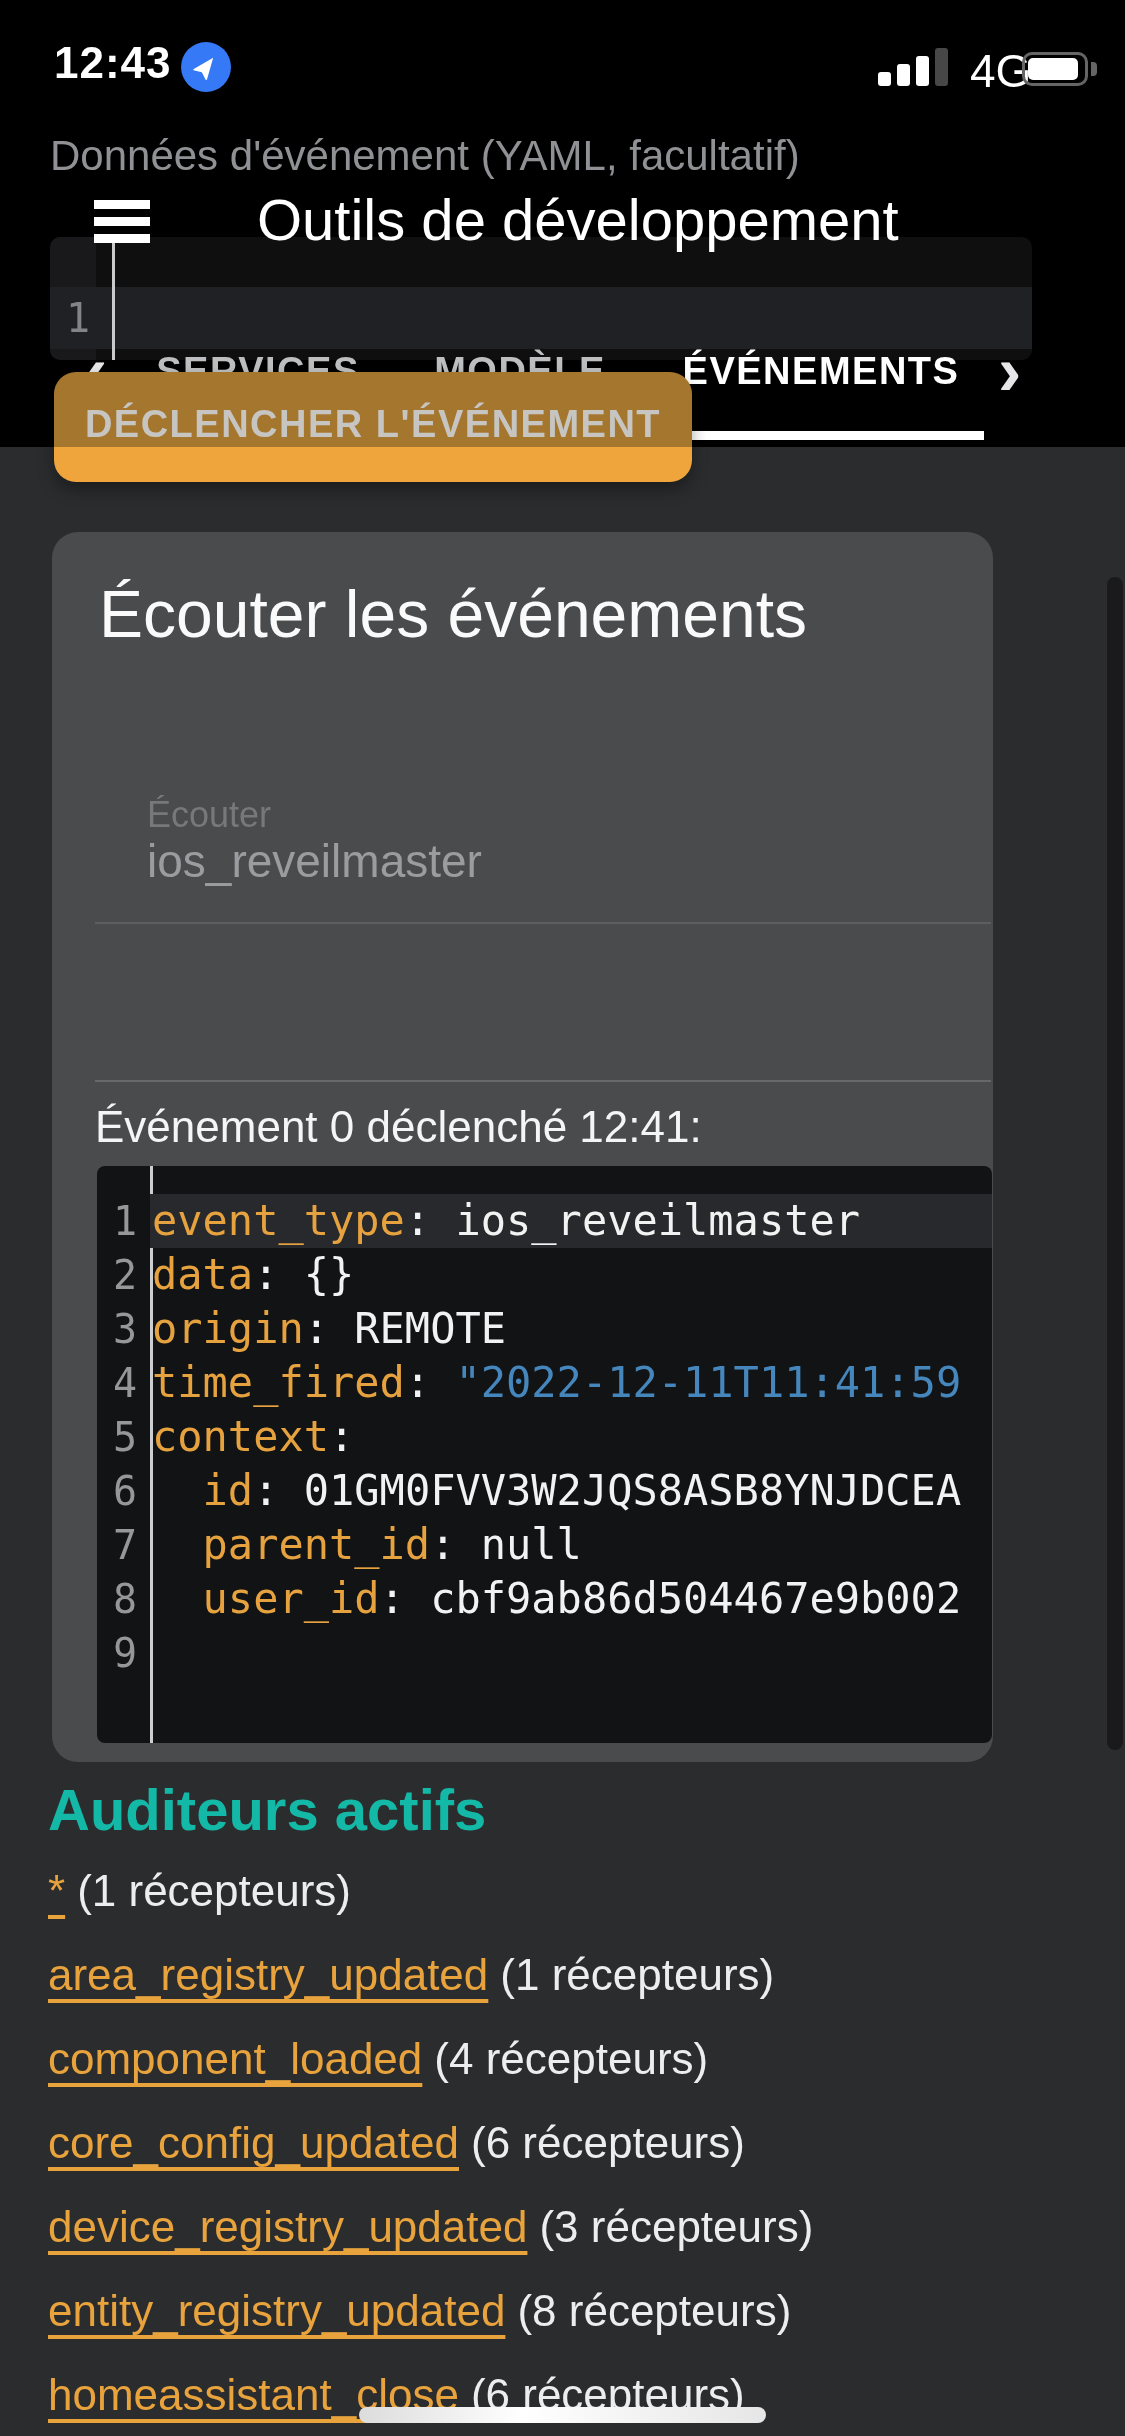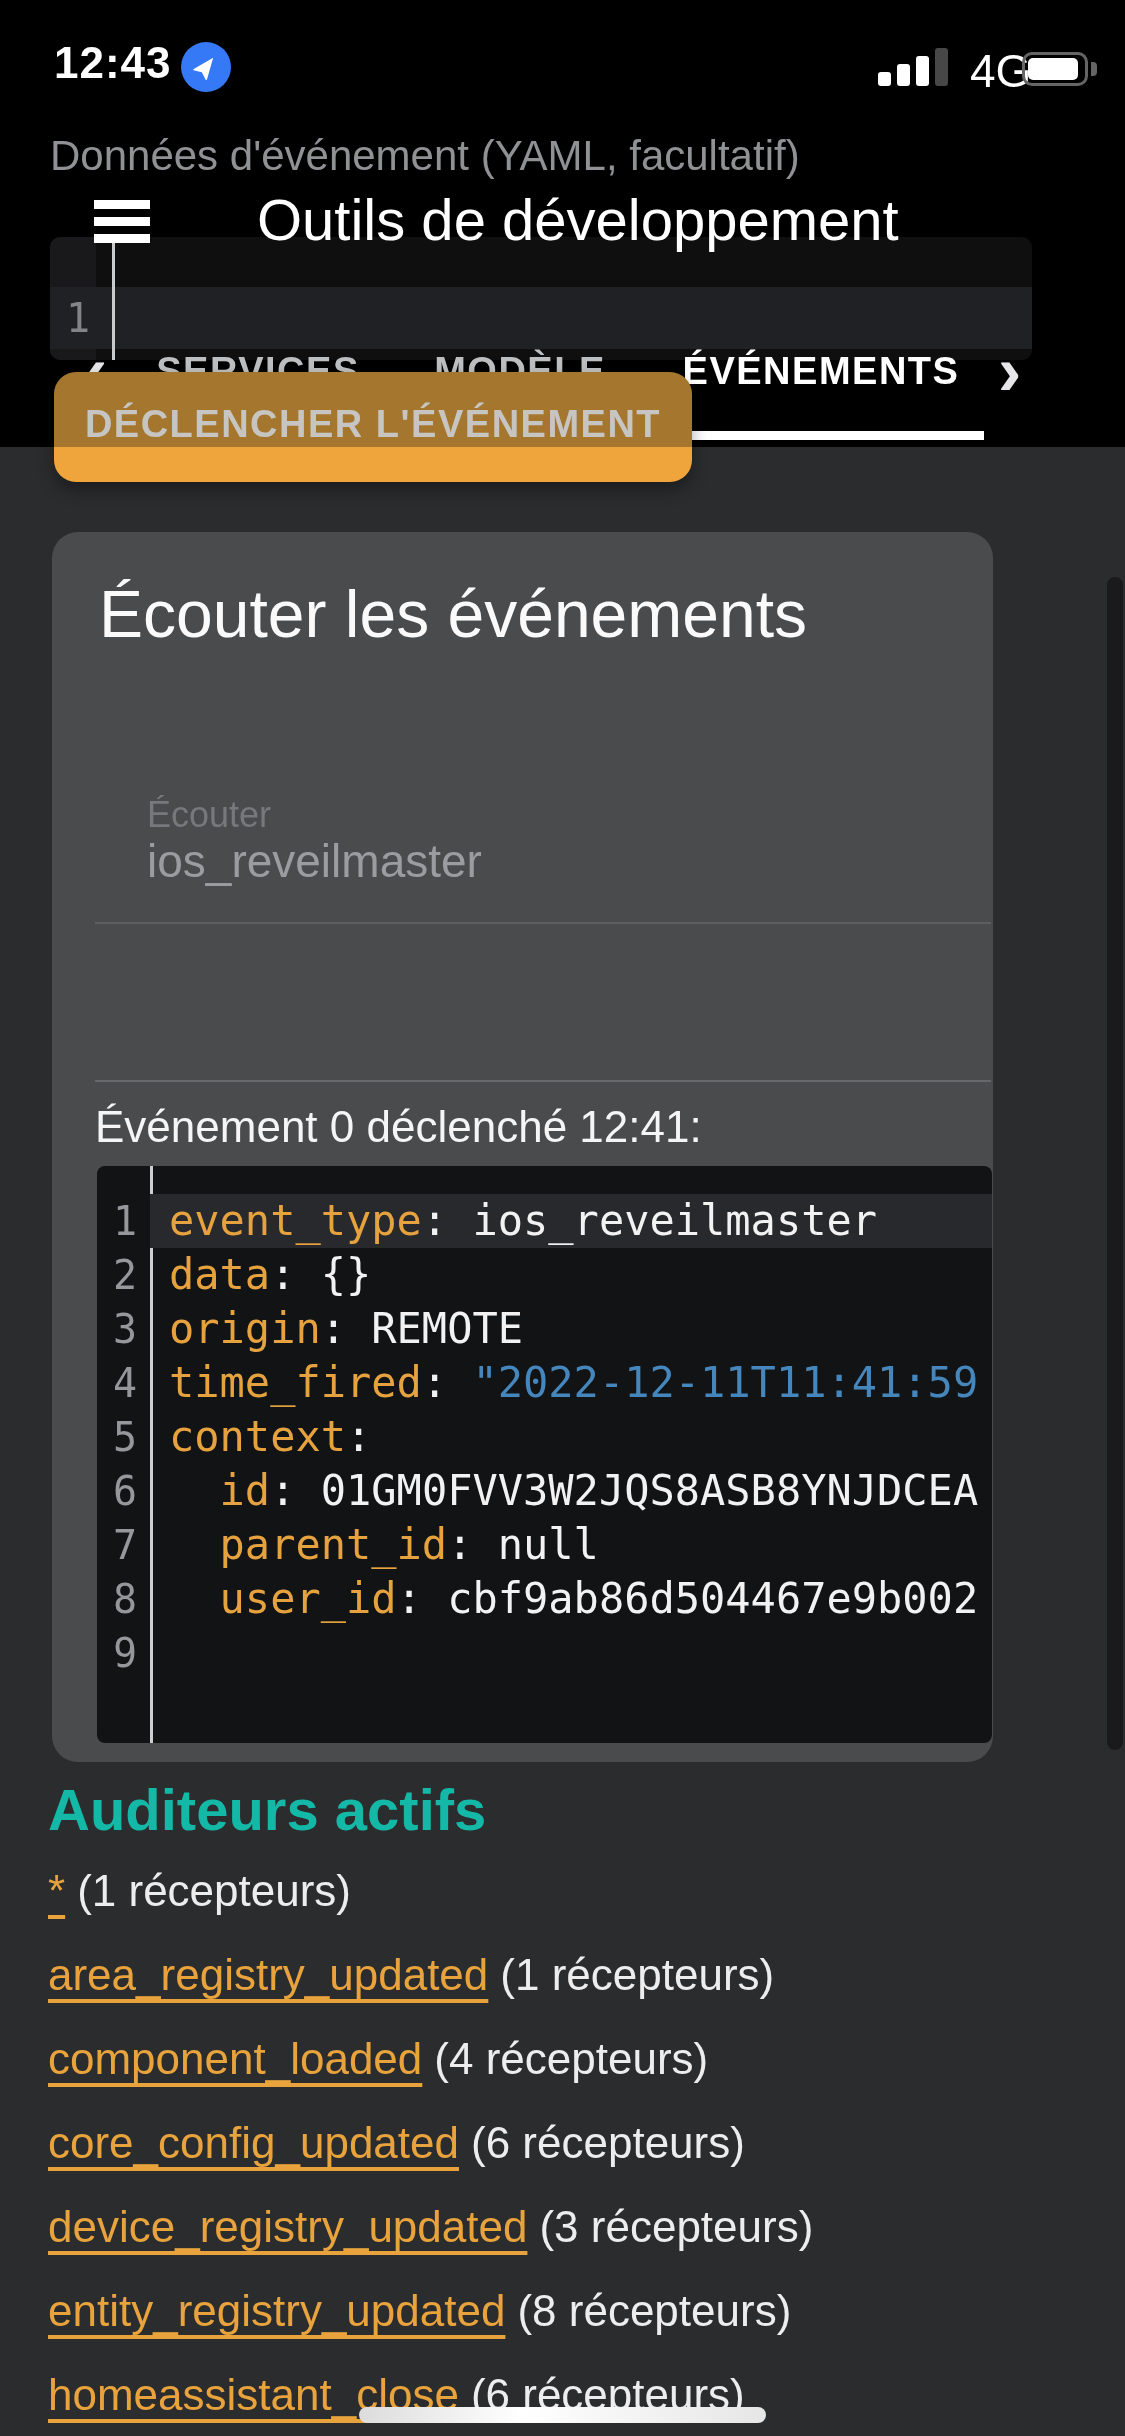--- a/index.html
+++ b/index.html
@@ -64,21 +64,21 @@
   .input-value { position:absolute; left:95px; top:302px; font-size:46px; color:#9b9c9f; }
   .input-line { position:absolute; left:43px; top:390px; width:896px; height:2px; background:#5d5e60; }
   .stop-btn { position:absolute; left:74px; top:428px; font-size:36px; font-weight:700; letter-spacing:2px; color:#e8a33d; cursor:pointer; }
   .card-divider { position:absolute; left:43px; top:548px; width:896px; height:2px; background:#67686b; }
   .event-header { position:absolute; left:43px; top:570px; font-size:44px; color:#f5f5f6; }
 
   .code-block { position:absolute; left:45px; top:634px; width:895px; height:577px; background:#121315; border-radius:8px; overflow:hidden; padding-top:28px; }
   .code-block .gutter-sep { position:absolute; left:53px; top:0; width:3px; height:577px; background:#cdced1; }
   .crow { position:relative; height:54px; display:flex; white-space:pre; overflow:hidden; }
   .crow .ln { flex:0 0 53px; text-align:right; padding-right:13px; font-family:"DejaVu Sans Mono", monospace; font-size:40px; line-height:54px; color:#96979a; }
-  .crow .ct { flex:1; padding-left:19px; font-family:"DejaVu Sans Mono", monospace; font-size:42px; line-height:54px; color:#f2f2f3; overflow:hidden; }
+  .crow .ct { flex:1; padding-left:2px; font-family:"DejaVu Sans Mono", monospace; font-size:42px; line-height:54px; color:#f2f2f3; overflow:hidden; }
   .crow.active .ct { background:#28292c; }
   .yk { color:#e6a23e; }
   .yv-plain { color:#f2f2f3; }
   .yv-string { color:#4587bd; }
 
   
   .listeners-title { position:absolute; left:48px; top:1776px; font-size:58px; font-weight:700; color:#14b8a6; }
   .listener-row { position:absolute; left:48px; font-size:44px; color:#ededee; white-space:nowrap; }
   .listener-row a { color:#e8a33d; text-decoration:underline; text-decoration-thickness:4px; text-underline-offset:9px; cursor:pointer; }
   .listener-row .cnt { color:#ededee; margin-left:12px; }

